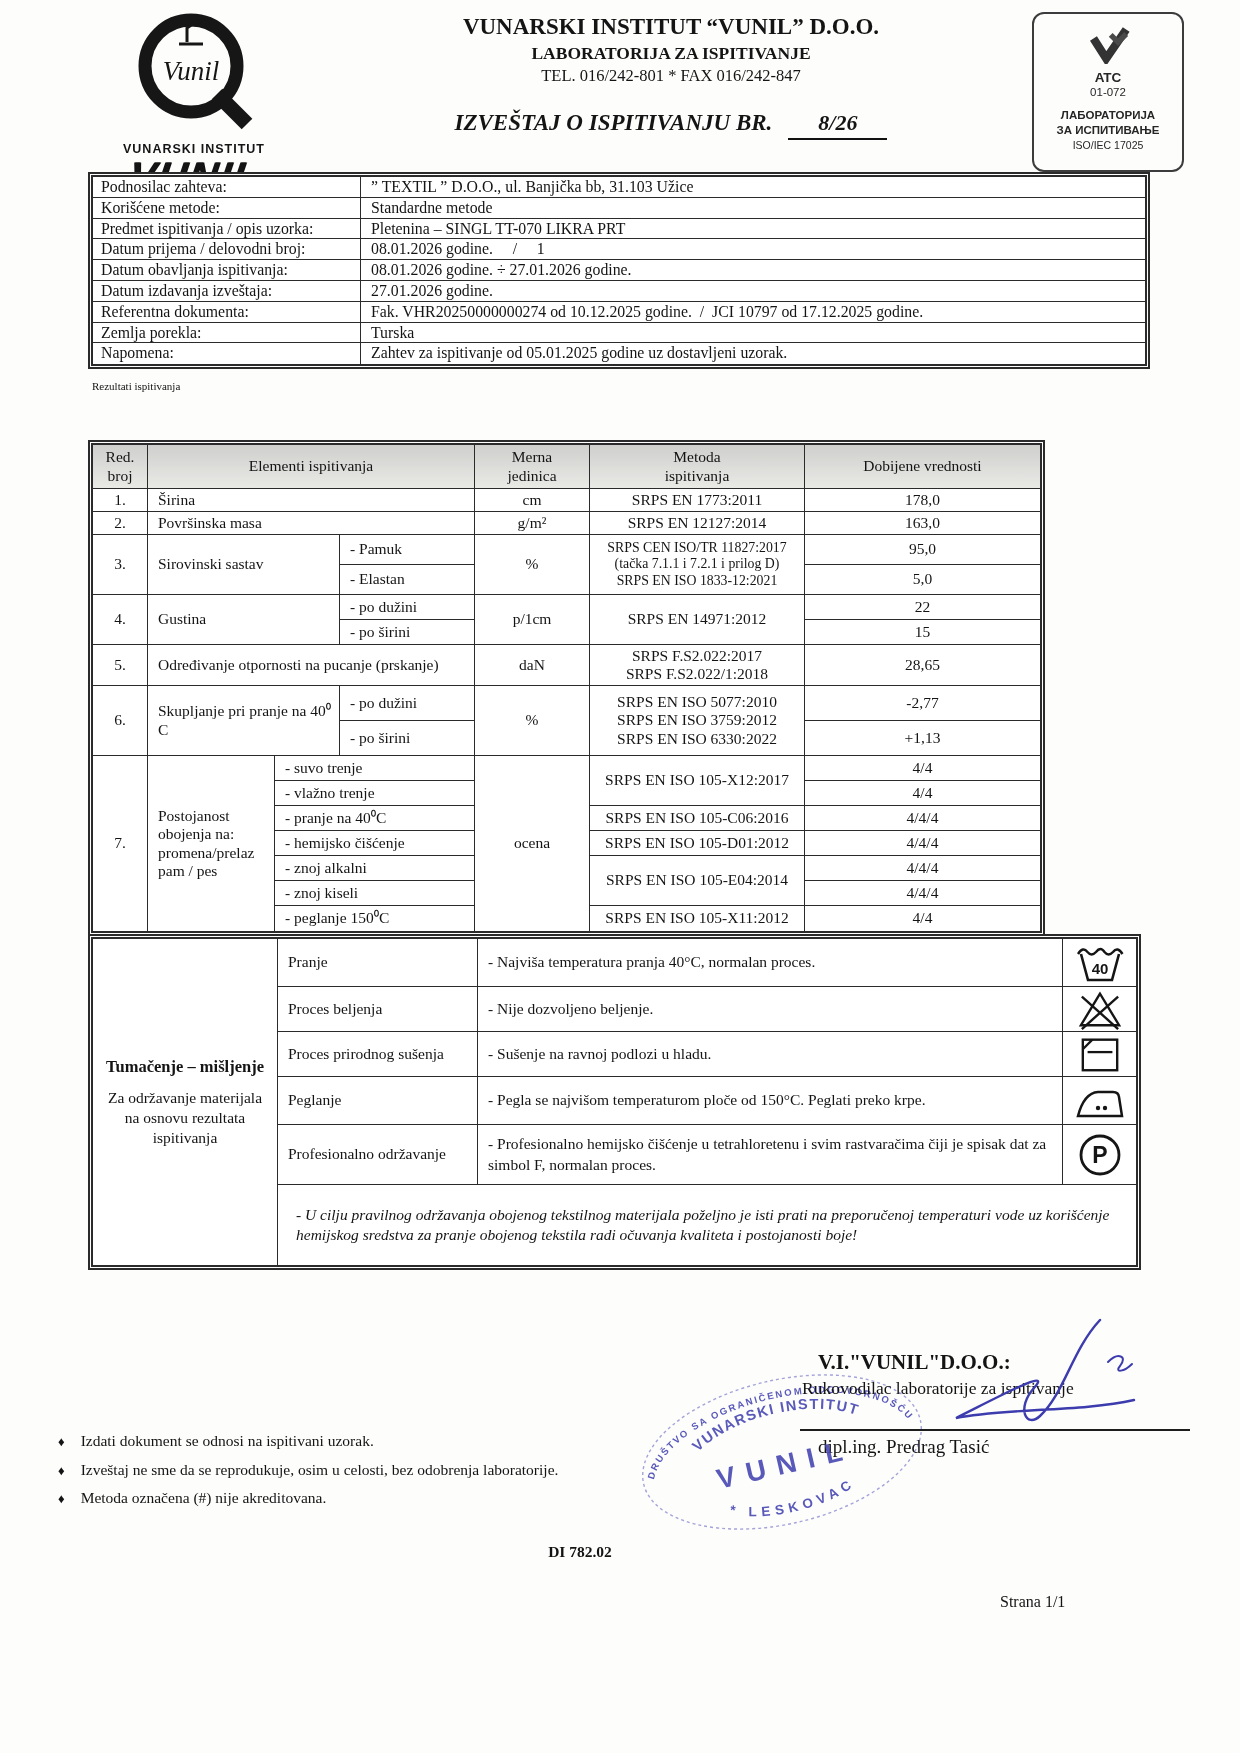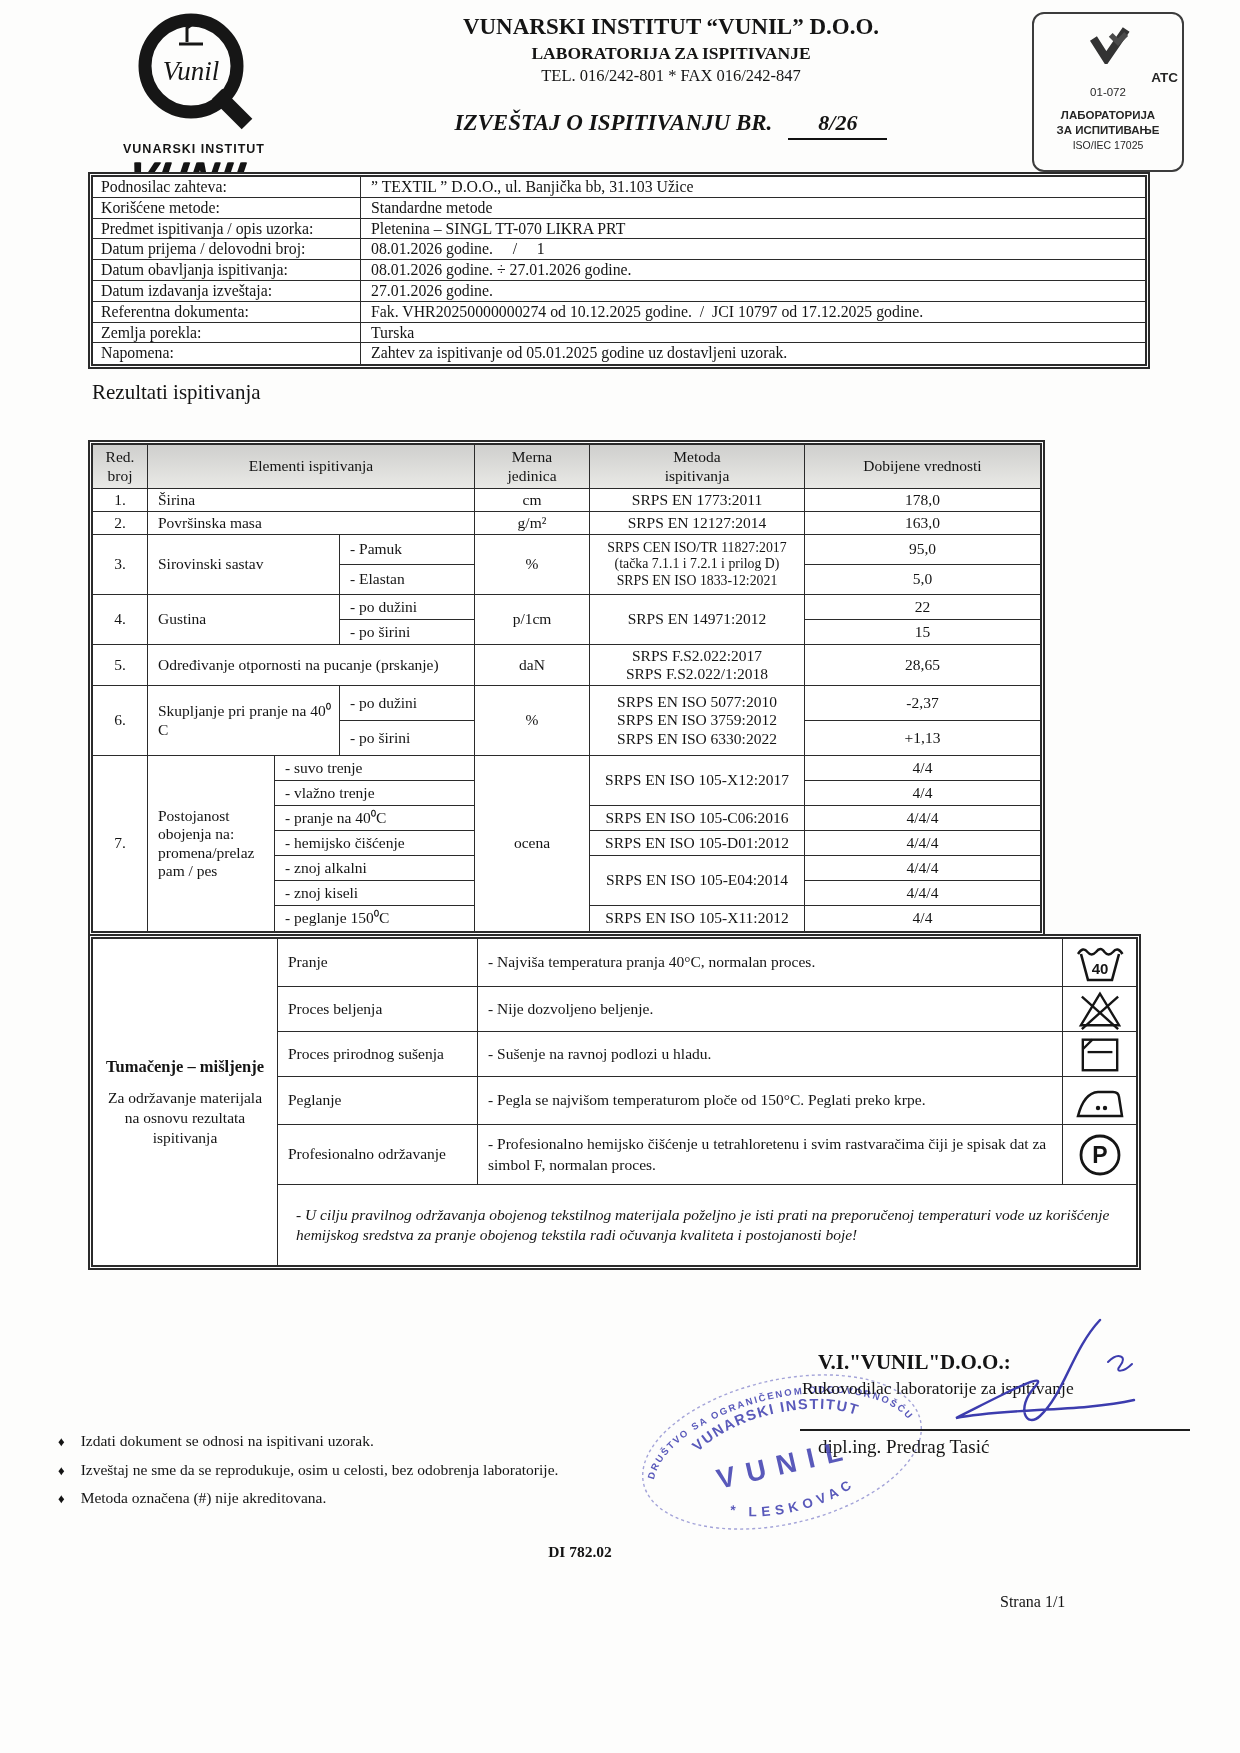--- a/index.html
+++ b/index.html
@@ -15,33 +15,33 @@
   .wordmark-sub { font-family:"Liberation Sans", sans-serif; font-size:8px; color:#333; margin-top:1px; }
   .center-block { flex:1; text-align:center; padding-top:6px; }
   .org-name { font-weight:700; font-size:23px; }
   .org-lab  { font-weight:700; font-size:17.5px; margin-top:3px; }
   .org-addr { font-size:16.5px; margin-top:3px; }
   .org-tel  { font-size:16.5px; margin-top:2px; }
   .report-line { margin-top:24px; font-style:italic; font-weight:700; font-size:23px; }
   .report-no { display:inline-block; border-bottom:2.5px solid #111; padding:0 30px 2px 30px; margin-left:16px; font-size:22px; }
   .badge { width:152px; border:2px solid #3c3c3c; border-radius:12px; padding:10px 4px 8px; text-align:center;
            font-family:"Liberation Sans", sans-serif; color:#262626; height:160px; margin-top:4px; }
-  .badge-atc { font-weight:700; font-size:13.5px; margin-top:2px;text-align:right; }
+  .badge-atc { font-weight:700; font-size:13.5px; margin-top:2px; }
   .badge-code { font-size:11.5px; margin-top:1px; }
   .badge-lab { font-weight:700; font-size:11.5px; line-height:1.3; margin-top:10px; white-space:pre-line; }
   .badge-iso { font-size:10.5px; margin-top:1px; }
 
   
   .info-table { position:absolute; top:172px; left:88px; width:1062px; border:5px double #2b2b2b; background:#fff; }
   .i-row { display:grid; grid-template-columns:268px 1fr; border-bottom:1.4px solid #2b2b2b; min-height:20.8px; }
   .i-row:last-child { border-bottom:none; }
   .i-label { border-right:1.4px solid #2b2b2b; padding:1px 8px 0; font-size:15.8px; }
   .i-value { padding:1px 10px 0; font-size:15.8px; white-space:pre-wrap; }
 
-  .results-heading { position:absolute; top:380px; left:92px; font-size:21px; }
+  .results-heading { position:absolute; top:380px; left:92px; font-size:11px; }
 
   
   .rt { position:absolute; top:440px; left:88px; display:grid;
         grid-template-columns:55px 127px 65px 135px 115px 215px 235px;
         grid-template-rows:44px 23px 23px 30px 30px 25px 25px 41px 35px 35px repeat(7,25px);
         border:5px double #2b2b2b; background:#fff; }
   .rt > div { border-right:1.4px solid #2b2b2b; border-bottom:1.4px solid #2b2b2b;
               display:flex; align-items:center; padding:1px 6px; font-size:15.5px; line-height:1.18; }
   .rt .nor { border-right:none; }
   .rt .nob { border-bottom:none; }
@@ -218,21 +218,21 @@
     <div class="c nor" style="grid-column:7/8;grid-row:8/9">28,65</div>
 
     <div class="c" style="grid-column:1/2;grid-row:9/11">6.</div>
     <div class="l" style="grid-column:2/4;grid-row:9/11">Skupljanje pri pranje na 40⁰ C</div>
     <div class="l" style="grid-column:4/5;grid-row:9/10">- po dužini</div>
     <div class="l" style="grid-column:4/5;grid-row:10/11">- po širini</div>
     <div class="c" style="grid-column:5/6;grid-row:9/11">%</div>
     <div class="c pre" style="grid-column:6/7;grid-row:9/11">SRPS EN ISO 5077:2010
 SRPS EN ISO 3759:2012
 SRPS EN ISO 6330:2022</div>
-    <div class="c nor" style="grid-column:7/8;grid-row:9/10">-2,37</div>
+    <div class="c nor" style="grid-column:7/8;grid-row:9/10">-2,77</div>
     <div class="c nor" style="grid-column:7/8;grid-row:10/11">+1,13</div>
 
     <div class="c nob" style="grid-column:1/2;grid-row:11/18">7.</div>
     <div class="l pre nob" style="grid-column:2/3;grid-row:11/18">Postojanost
 obojenja na:
 promena/prelaz
 pam / pes</div>
     <div class="l" style="grid-column:3/5;grid-row:11/12">- suvo trenje</div>
     <div class="l" style="grid-column:3/5;grid-row:12/13">- vlažno trenje</div>
     <div class="l" style="grid-column:3/5;grid-row:13/14">- pranje na 40⁰C</div>

